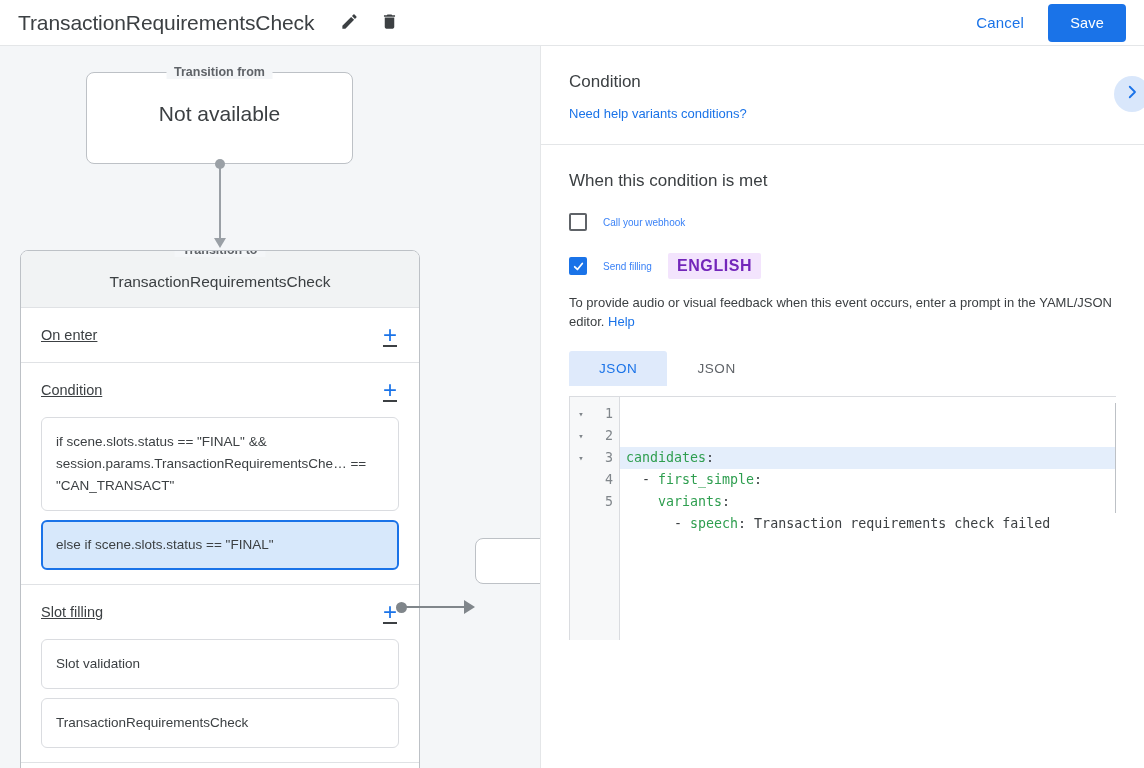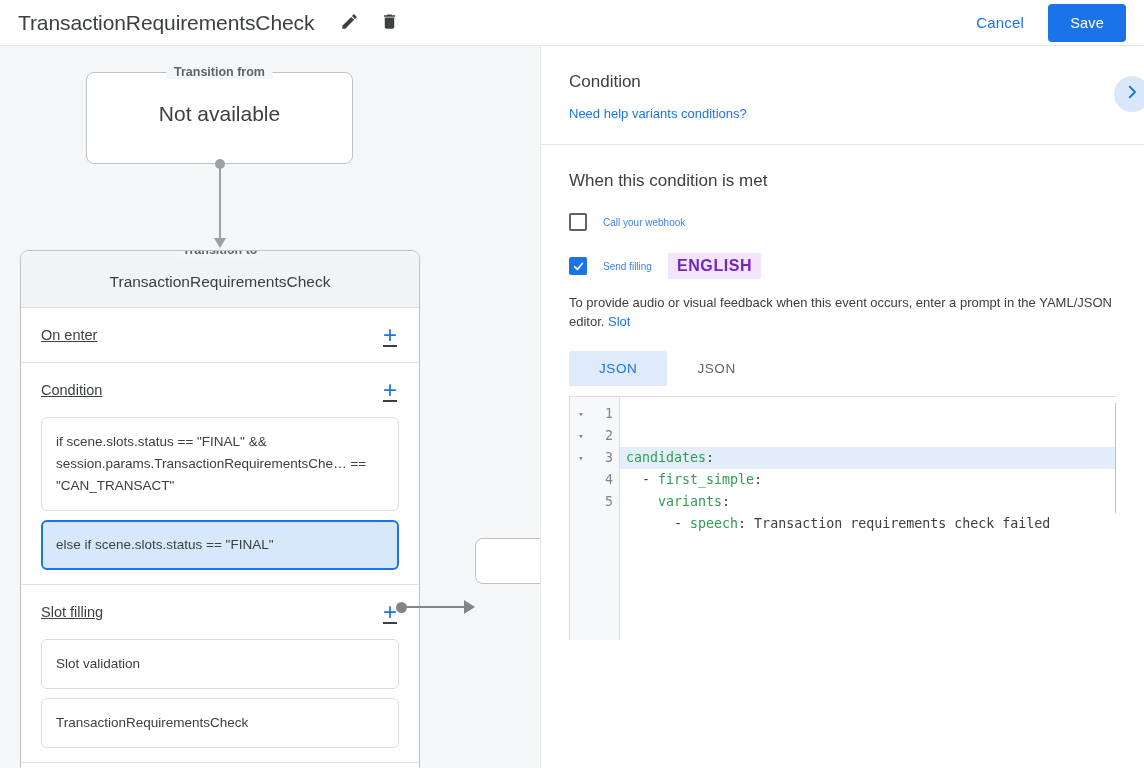--- a/index.html
+++ b/index.html
@@ -343,21 +343,21 @@
           <svg width="13" height="13" viewBox="0 0 24 24" fill="none" stroke="#ffffff" stroke-width="3.2" stroke-linecap="round" stroke-linejoin="round">
             <polyline points="5 12.5 10 17.5 19 6.5"></polyline>
           </svg>
         </div>
         <div class="check-label" style="font-weight:500;">Send filling</div>
         <div class="badge">ENGLISH</div>
       </div>
 
       <div class="helper-text">
         <span>To provide audio or visual feedback when this event occurs, enter a prompt in the YAML/JSON editor.</span>
-        <a>Slot</a>
+        <a>Help</a>
       </div>
 
       <div class="tabs">
         <div class="tab active">JSON</div>
         <div class="tab">JSON</div>
       </div>
 
       <div class="editor">
         <div class="fold-col" id="fold-col">
             <div>▾</div>

